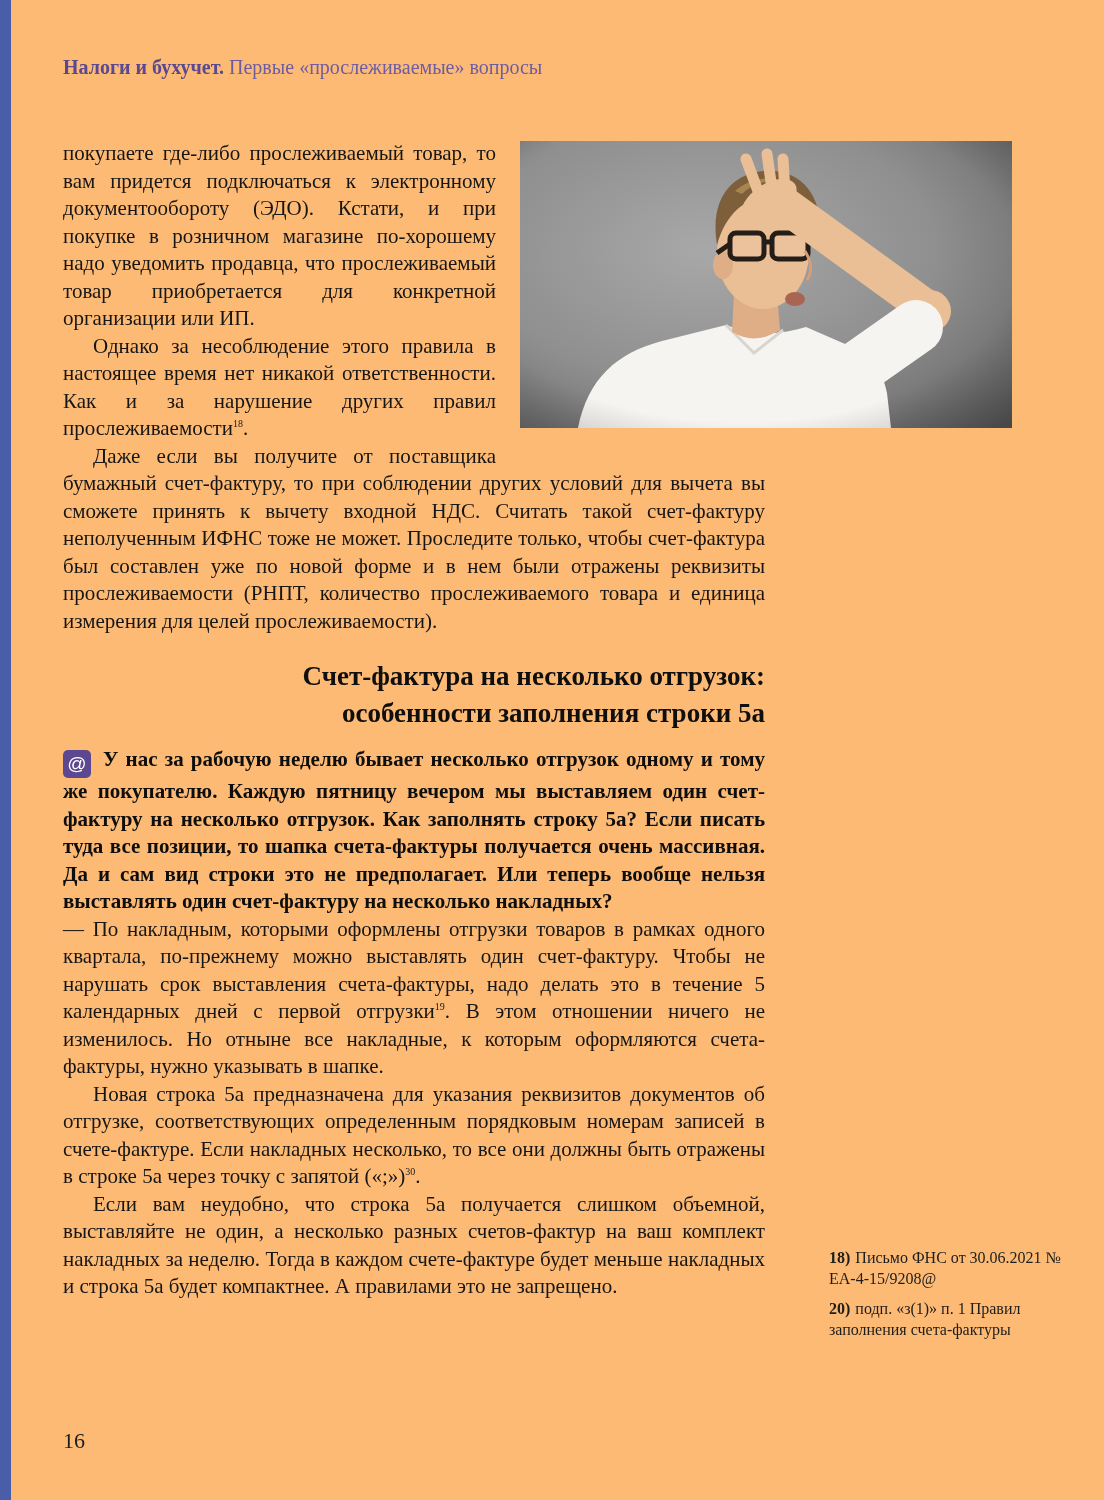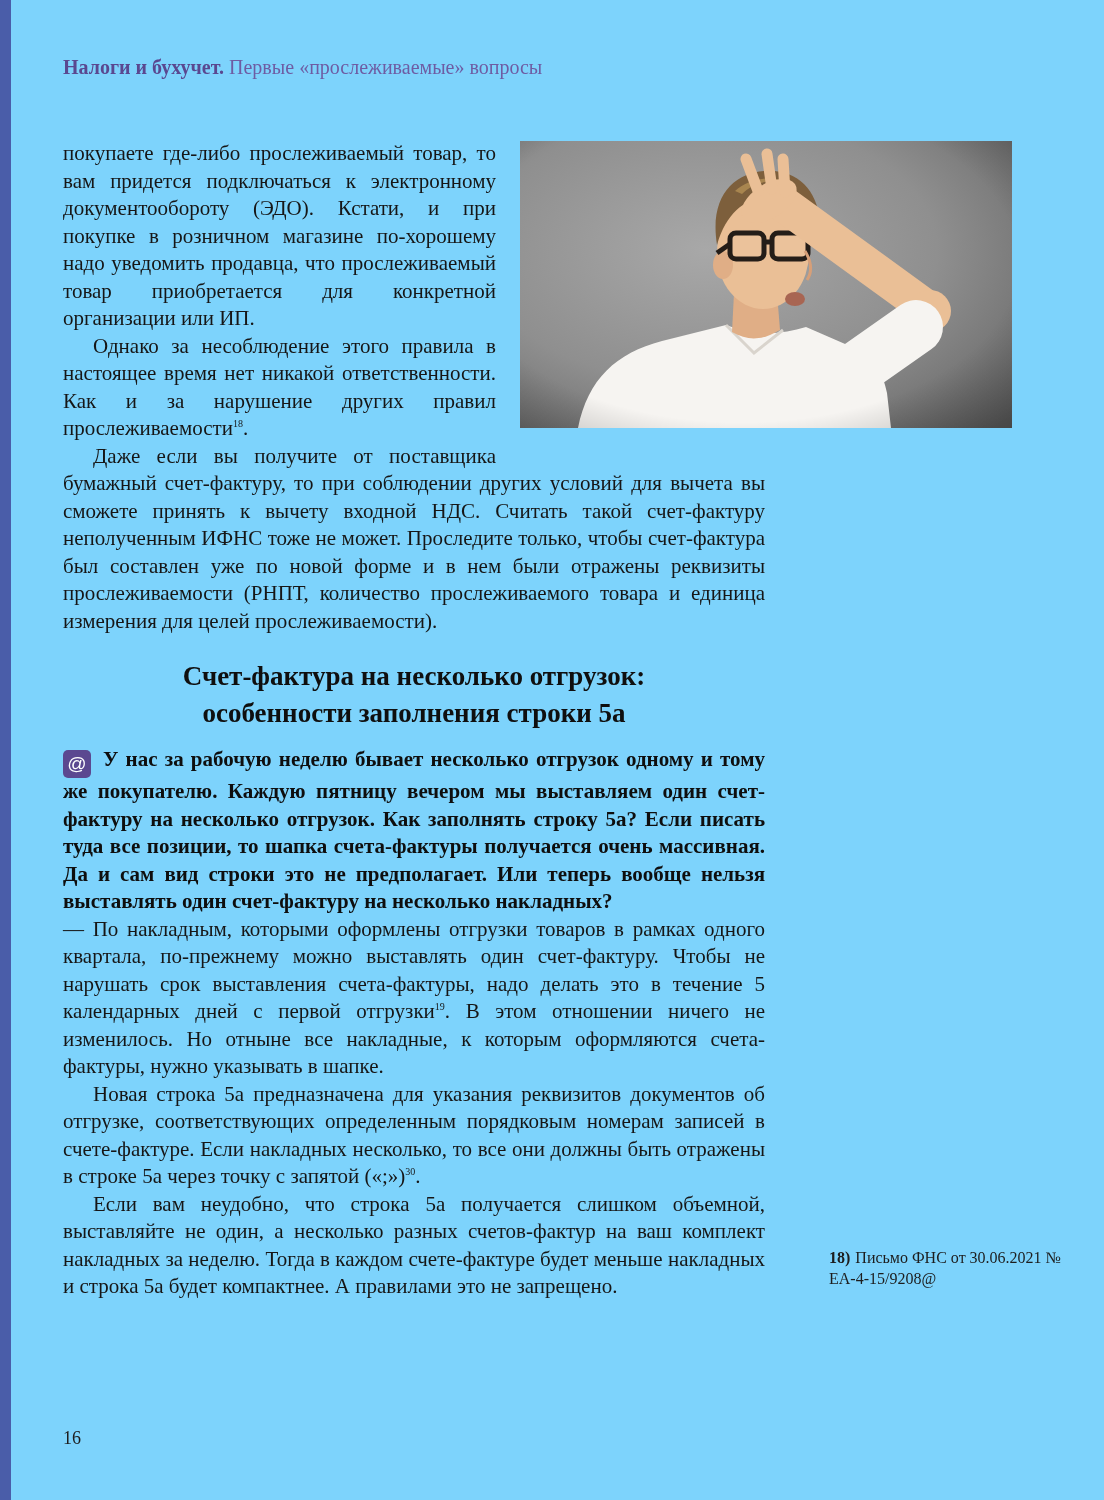--- a/index.html
+++ b/index.html
@@ -1,17 +1,17 @@
 <!DOCTYPE html>
 <html lang="ru"><head>
 <meta charset="utf-8">
 <style>
   html,body { margin:0; padding:0; background:#ffffff; }
   .page {
-    position:relative; width:1104px; height:1500px; background:#7dd3fc;
+    position:relative; width:1104px; height:1500px; background:#fdba74;
     overflow:hidden; font-family:"Liberation Serif","DejaVu Serif",serif;
     color:#161616;
   }
   .edge-bar {
     position:absolute; left:0; top:0; width:11px; height:1500px;
     background:#4a5da9;
   }
   .mag-header {
     position:absolute; left:63px; top:55px; font-size:20px; line-height:24px;
     color:#6e5ca3; white-space:nowrap;
@@ -28,38 +28,38 @@
     float:right; width:492px; margin:1px -247px 30px 24px;
   }
   .photo-float svg { display:block; width:492px; height:287px; }
   .photo-caption {
     background:#f1ece4; padding:13px 16px; box-sizing:border-box;
     font-family:"Liberation Sans","DejaVu Sans",sans-serif;
     font-size:13px; line-height:20px; color:#2e2e2e; text-align:left;
   }
   h2.section-heading {
     margin:23px 0 14px 0; font-size:27px; line-height:37px; font-weight:700;
-    color:#0f0f0f; text-align:center;
+    color:#0f0f0f; text-align:right;
   }
   .question { font-weight:700; color:#0e0e0e; }
   .at-badge {
     display:inline-block; width:28px; height:28px; margin-right:12px;
     background:#5b4890; color:#ffffff; border-radius:5px;
     font-family:"Liberation Sans","DejaVu Sans",sans-serif;
     font-size:19px; line-height:28px; text-align:center; font-weight:400;
     vertical-align:-4px;
   }
   .footnotes {
     position:absolute; left:829px; top:1247px; width:232px;
     font-size:16px; line-height:21px; color:#1d1d1d; text-align:left;
   }
   .footnotes .fn { margin:0 0 9px 0; }
   .footnotes .fn b { margin-right:5px; }
   .page-number {
-    position:absolute; left:63px; top:1428px; font-size:18px; color:#1d1d1d;
+    position:absolute; left:63px; top:1428px; font-size:22px; color:#1d1d1d;
   }
 </style>
 </head>
 <body>
 
 <div class="page">
 
   <div class="edge-bar"></div>
 
   <div class="mag-header">
@@ -134,17 +134,18 @@
     <p><span>—  По накладным, которыми оформлены отгрузки товаров в рамках одного квартала, по-прежнему можно выставлять один счет-фактуру. Чтобы не нарушать срок выставления счета-фактуры, надо делать это в течение 5 календарных дней с первой отгрузки</span><sup>19</sup><span>. В этом отношении ничего не изменилось. Но отныне все накладные, к которым оформляются счета-фактуры, нужно указывать в шапке.</span></p>
 
     <p class="indent"><span>Новая строка 5а предназначена для указания реквизитов документов об отгрузке, соответствующих определенным порядковым номерам записей в счете-фактуре. Если накладных несколько, то все они должны быть отражены в строке 5а через точку с запятой («;»)</span><sup>30</sup><span>.</span></p>
 
     <p class="indent">Если вам неудобно, что строка 5а получается слишком объемной, выставляйте не один, а несколько разных счетов-фактур на ваш комплект накладных за неделю. Тогда в каждом счете-фактуре будет меньше накладных и строка 5а будет компактнее. А правилами это не запрещено.</p>
 
   </div>
 
   <aside class="footnotes">
     <p class="fn"><b>18)</b><span>Письмо ФНС от 30.06.2021 № ЕА-4-15/9208@</span></p>
+    <p class="fn"><b>20)</b><span>подп. «з(1)» п. 1 Правил заполнения счета-фактуры</span></p>
   </aside>
 
   <div class="page-number">16</div>
 
 </div>
 
 </body></html>

